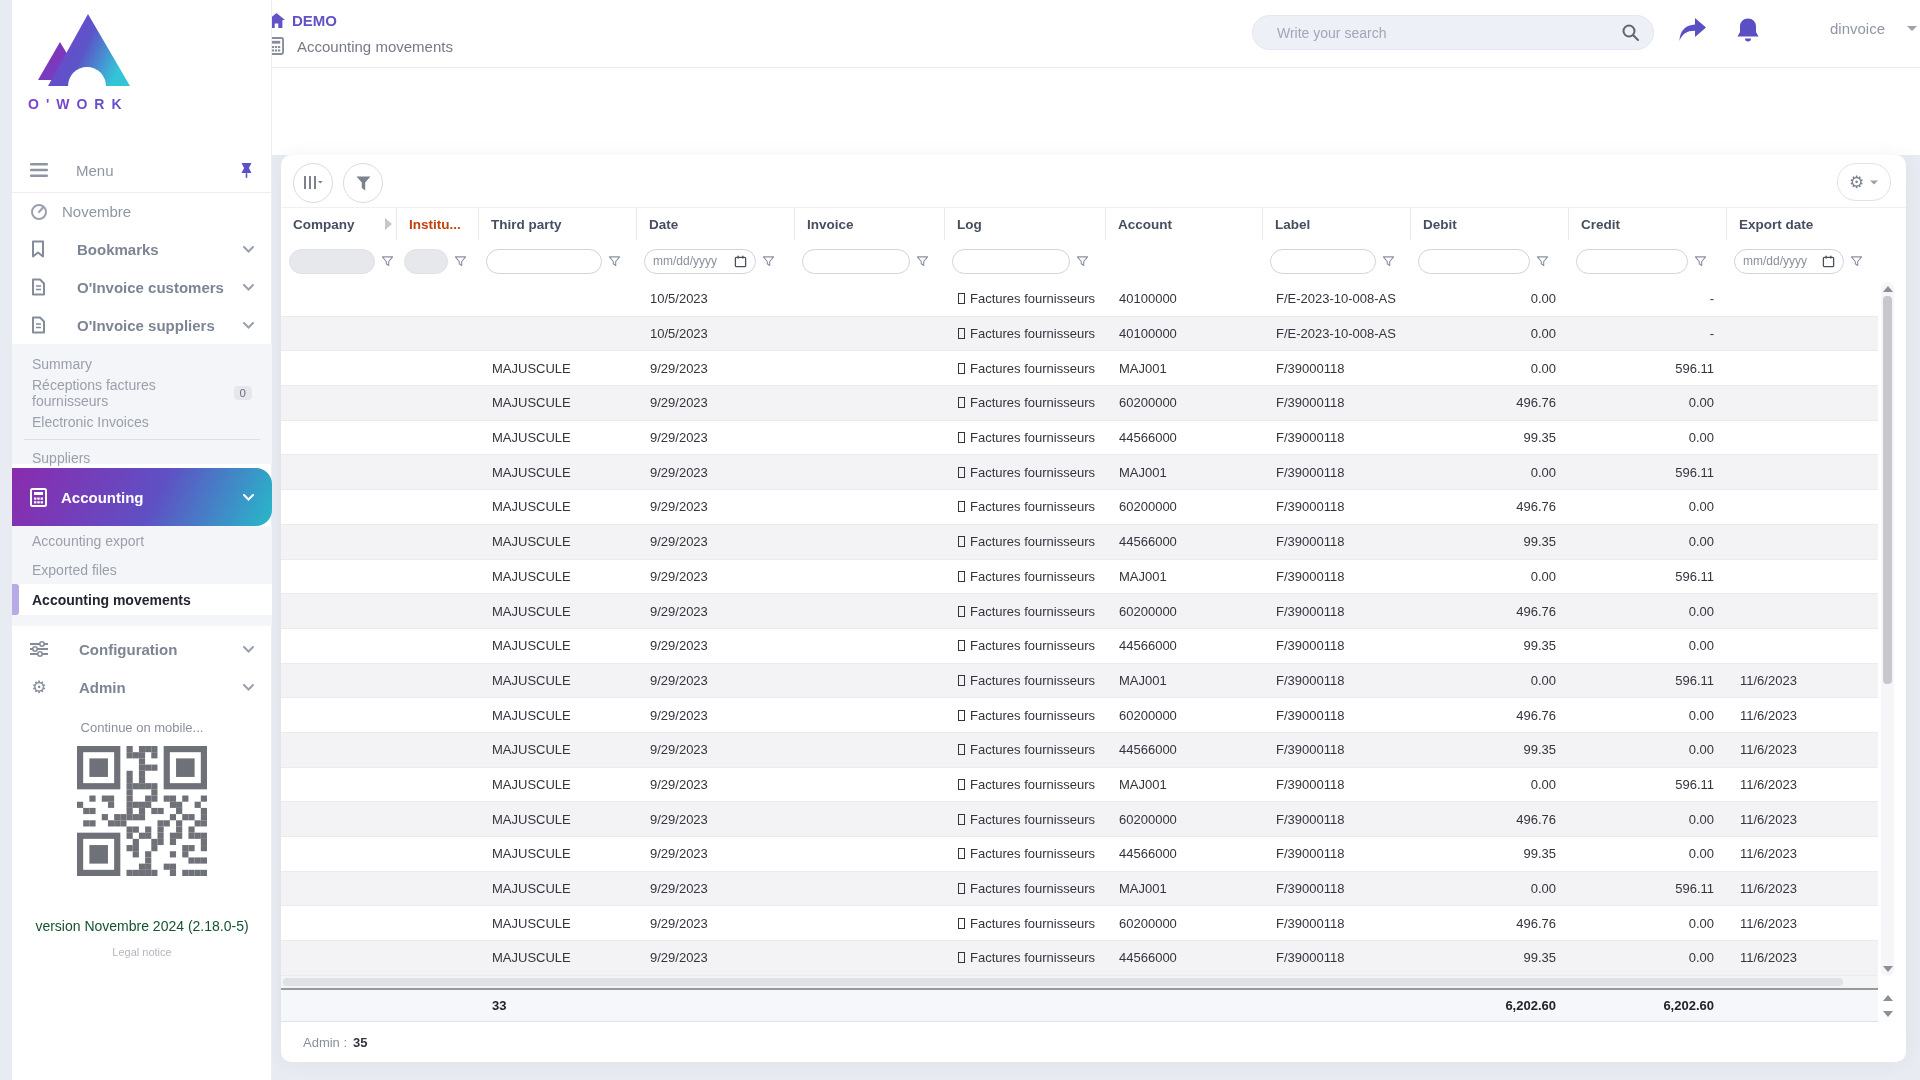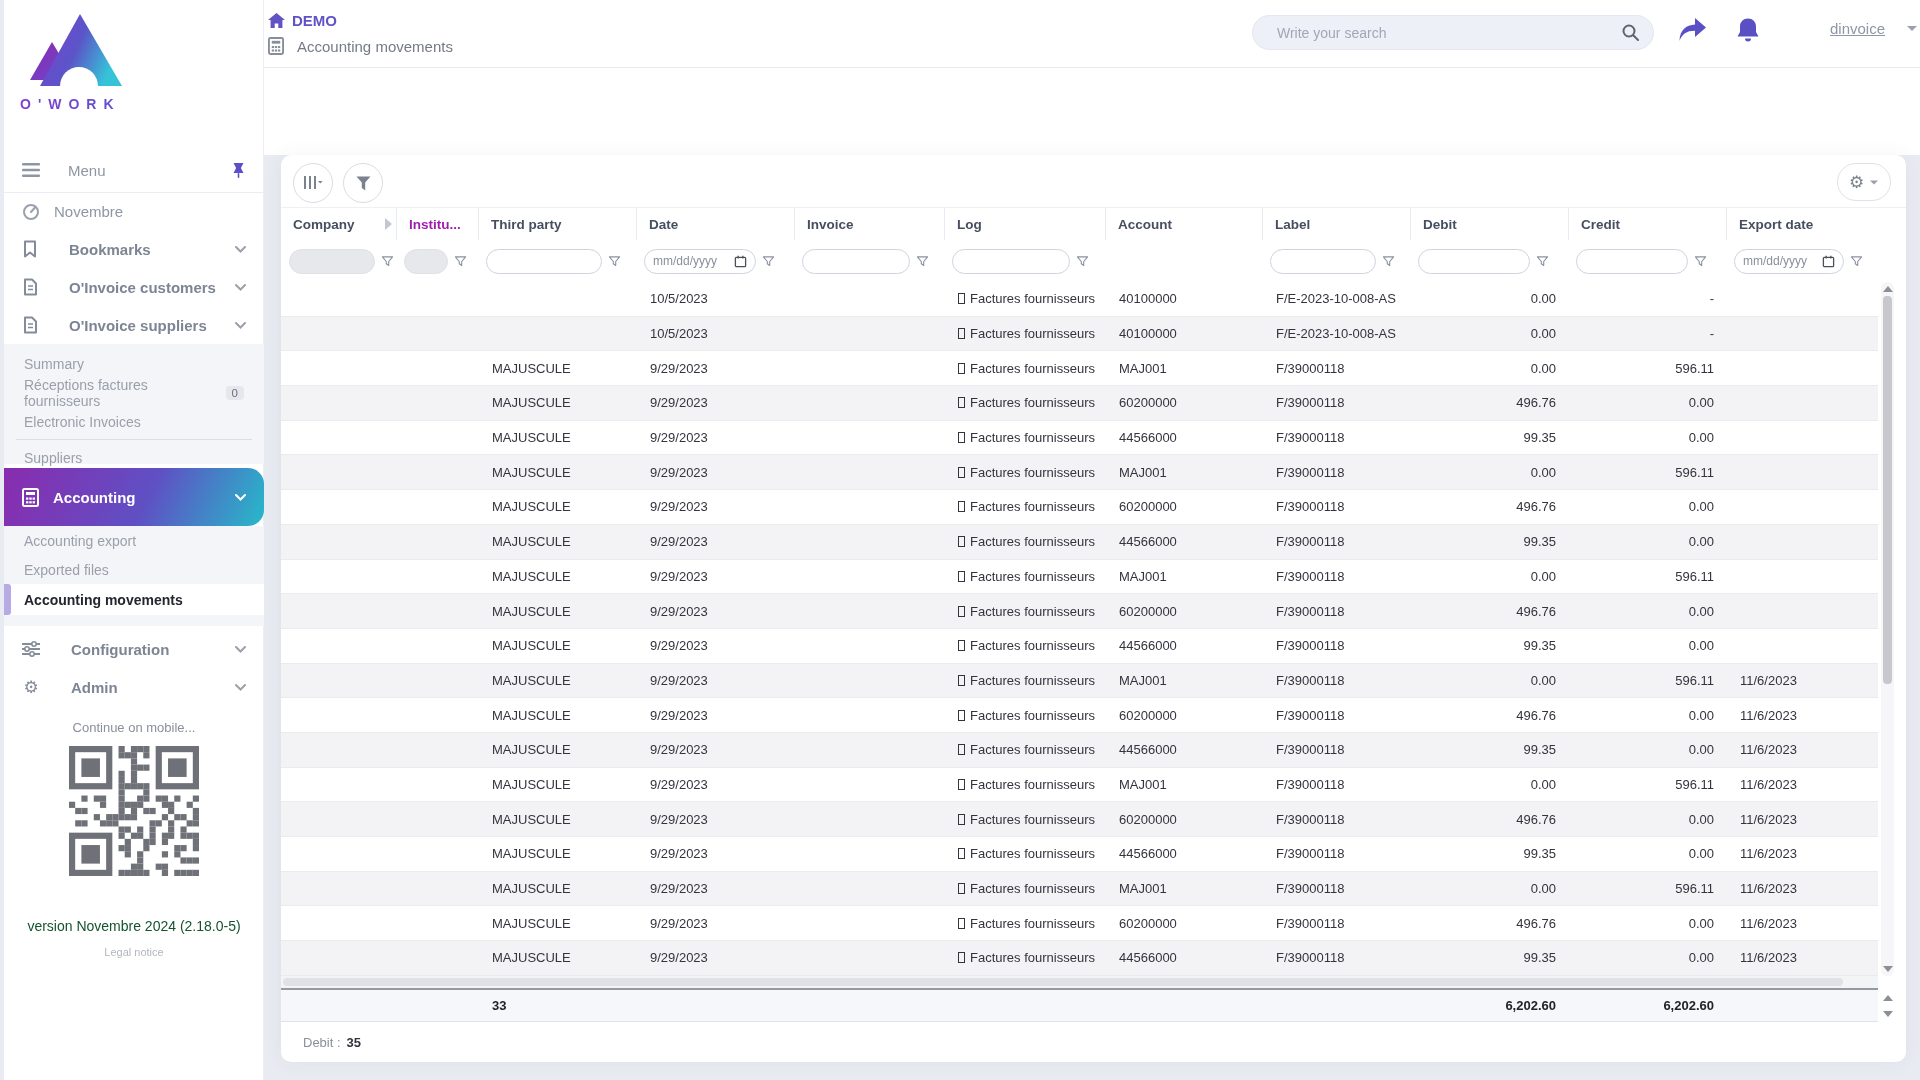--- a/index.html
+++ b/index.html
@@ -1,20 +1,20 @@
 <!DOCTYPE html>
 <html><head>
 <meta charset="utf-8">
 <style>
   * { margin:0; padding:0; box-sizing:border-box; }
   html,body { width:1920px; height:1080px; overflow:hidden; }
   body { background:#e9ebf2; font-family:"Liberation Sans","DejaVu Sans",sans-serif; color:#3f4254; position:relative; }
 
   
-  .sidebar { position:absolute; left:4px; top:0; width:260px; height:1080px; background:#ffffff; border-right:1px solid #eceef2; z-index:5; }
+  .sidebar { position:absolute; left:12px; top:0; width:260px; height:1080px; background:#ffffff; border-right:1px solid #eceef2; z-index:5; }
   .logo-wrap { position:absolute; left:0; top:8px; width:260px; text-align:left; }
   .logo-svg { display:block; margin-left:18px; }
   .brand-text { margin-left:16px; margin-top:2px; font-size:14px; font-weight:bold; letter-spacing:7px;
     background:linear-gradient(90deg,#7c3ed2 0%,#5b55c8 45%,#35c3d8 100%); -webkit-background-clip:text; background-clip:text; color:transparent; }
   .menu-row { position:absolute; left:0; top:148px; width:260px; height:44px; display:flex; align-items:center; padding:0 18px; color:#8f96a3; font-size:15px; }
   .menu-row .label { margin-left:28px; }
   .menu-row .pin { margin-left:auto; }
   .side-divider { position:absolute; left:0; top:192px; width:260px; border-top:1px solid #ecedf2; }
   .nav-item { position:absolute; left:0; width:260px; height:38px; display:flex; align-items:center; padding:0 18px; color:#8f96a3; font-size:15px; cursor:pointer; }
   .nav-item .label { margin-left:14px; }
@@ -37,34 +37,34 @@
 
   
   .topbar { position:absolute; left:260px; top:0; width:1660px; height:155px; background:#ffffff; }
   .topbar .divider { position:absolute; left:0; top:67px; width:100%; border-top:1px solid #e9eaf0; }
   .crumb-home { position:absolute; left:8px; top:12px; display:flex; align-items:center; gap:7px; color:#6152c5; font-weight:bold; font-size:15px; cursor:pointer; }
   .crumb-page { position:absolute; left:8px; top:37px; display:flex; align-items:center; gap:13px; color:#757a87; font-size:15px; }
   .search-pill { position:absolute; left:992px; top:15px; width:402px; height:35px; background:#eef0f8; border:1px solid #e4e7f0; border-radius:18px; display:flex; align-items:center; padding:0 14px 0 24px; }
   .search-pill input { flex:1; border:none; outline:none; background:transparent; font-size:14px; color:#3f4254; font-family:inherit; }
   .search-pill input::placeholder { color:#a2a6b7; }
   .top-icon { position:absolute; top:17px; cursor:pointer; }
-  .user-box { position:absolute; left:1570px; top:20px; display:flex; align-items:center; gap:22px; color:#9096a3; font-size:15px; cursor:pointer;text-decoration:underline; }
+  .user-box { position:absolute; left:1570px; top:20px; display:flex; align-items:center; gap:22px; color:#9096a3; font-size:15px; cursor:pointer; }
   .caret-down { width:0; height:0; border-left:5px solid transparent; border-right:5px solid transparent; border-top:5px solid #9aa0ac; display:inline-block; }
 
   
   .card { position:absolute; left:281px; top:155px; width:1625px; height:907px; background:#ffffff; border-radius:10px; box-shadow:0 0 20px rgba(56,71,109,.06); }
   .toolbar { position:absolute; left:0; top:0; width:100%; height:53px; border-bottom:1px solid #eef0f4; }
   .circle-btn { position:absolute; top:8px; width:40px; height:40px; border:1px solid #d9dce2; border-radius:50%; background:#fff; display:flex; align-items:center; justify-content:center; cursor:pointer; }
   .gear-pill { position:absolute; top:8px; left:1556px; width:54px; height:38px; border:1px solid #dfe2e8; border-radius:19px; background:#fff; display:flex; align-items:center; justify-content:center; gap:5px; cursor:pointer; color:#7b828e; font-size:17px; }
 
   .grid-row { display:grid; grid-template-columns:115px 82px 158px 158px 150px 161px 157px 148px 158px 158px 152px; }
   .thead { position:absolute; left:0; top:53px; width:1597px; height:32px; }
   .thead .hcell { display:flex; align-items:center; padding-left:12px; font-size:13.5px; font-weight:bold; color:#464f60; border-left:1px solid #e8eaef; position:relative; }
   .thead .hcell:first-child { border-left:none; }
-  .thead .hcell.dim { color:#a21caf; }
+  .thead .hcell.dim { color:#c2410c; }
   .tri-right { width:0; height:0; border-top:6px solid transparent; border-bottom:6px solid transparent; border-left:7px solid #c3c7d0; position:absolute; right:4px; }
 
   .tfilter { position:absolute; left:0; top:85px; width:1597px; height:42px; }
   .fcell { display:flex; align-items:center; gap:6px; padding-left:8px; }
   .pill-input { height:25px; border:1px solid #cfd4de; border-radius:13px; background:#fff; display:flex; align-items:center; padding:0 8px; }
   .pill-input input { border:none; outline:none; background:transparent; width:100%; font-size:12px; color:#3f4254; font-family:inherit; }
   .pill-input input::placeholder { color:#8a8f9b; }
   .pill-input.disabled { background:#e7e8ec; border-color:#e0e1e6; }
   .funnel { display:flex; align-items:center; cursor:pointer; }
 
@@ -946,21 +946,21 @@
     <div class="tcell"></div>
     <div class="tcell"></div>
     <div class="tcell"></div>
     <div class="tcell"></div>
     <div class="tcell num">6,202.60</div>
     <div class="tcell num">6,202.60</div>
     <div class="tcell"></div>
   </div>
 
   <div class="tfoot-info">
-    <span class="lbl">Debit :</span>
+    <span class="lbl">Admin :</span>
     <span class="val">35</span>
   </div>
 
   <div class="vscroll">
     <span class="arr up" style="top:4px;"></span>
     <div class="thumb"></div>
     <span class="arr down" style="bottom:4px;"></span>
   </div>
   <div class="mini-scroll">
     <span class="arr up" style="top:2px;"></span>

